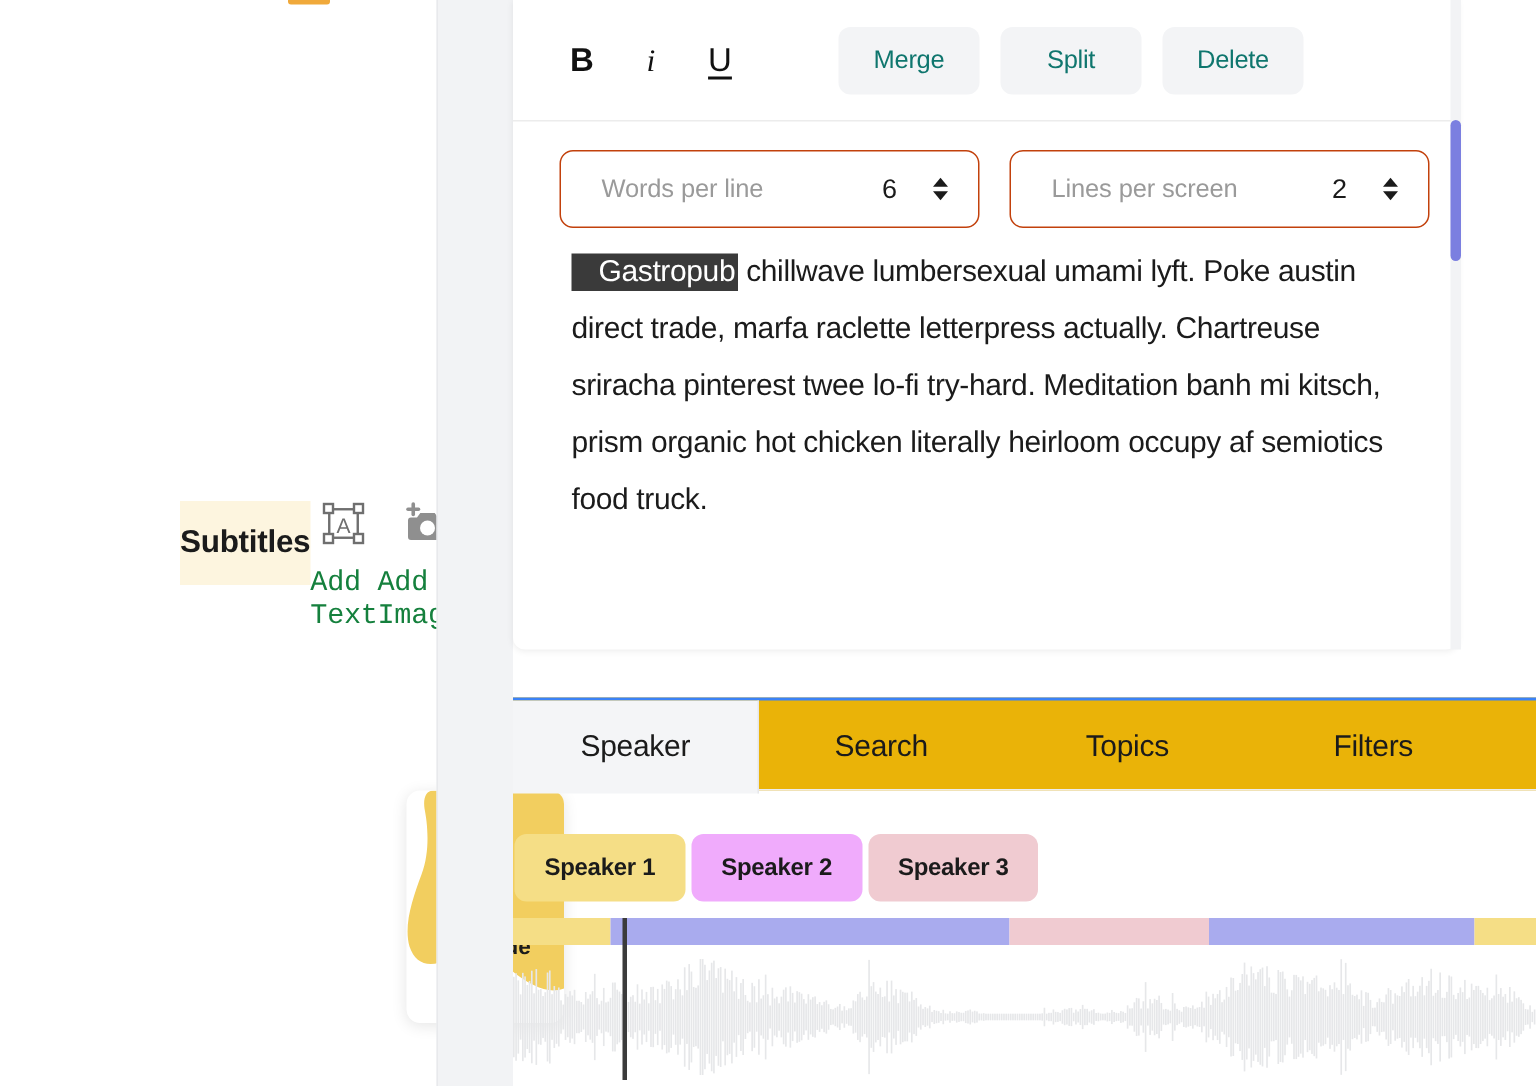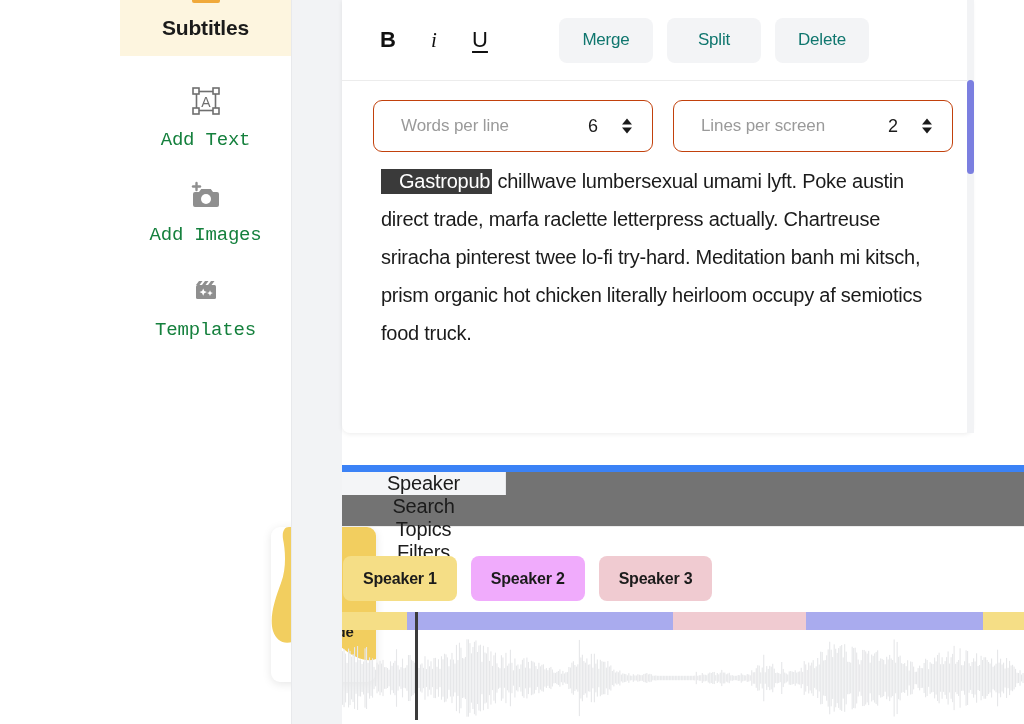--- a/index.html
+++ b/index.html
@@ -12,21 +12,21 @@
     font-family: "Liberation Sans", sans-serif;
     -webkit-font-smoothing: antialiased;
   }
   #app { position: relative; width: 1024px; height: 724px; background: #ffffff; }
 
   
   .sidebar {
     position: absolute; left: 120px; top: 0;
     width: 171px; height: 724px;
     background: #ffffff;
-    display: flex; flex-direction: column; align-items: center;
+    display: flex; flex-direction: row; align-items: center;
   }
   .sidebar-accent {
     position: absolute; left: 50%; top: 0; transform: translateX(-50%);
     width: 28px; height: 3px; background: #F0A93B; border-radius: 0 0 2px 2px;
     z-index: 5;
   }
   .sidebar-title {
     width: 171px; height: 56px;
     background: #FDF5DF;
     display: flex; align-items: center; justify-content: center;
@@ -145,37 +145,36 @@
     position: absolute; left: 625px; top: 80px;
     width: 7px; height: 94px;
     background: #7B7FE0; border-radius: 4px;
     cursor: pointer;
   }
 
   
   .tabs-wrap {
     position: absolute; left: 0; top: 465px;
     width: 682px; height: 62px;
-    background: #737373;
-    border-top: 7px solid #3b82f6;
+    background: #eab308;
+    border-top: 2px solid #3b82f6;
     border-bottom: 1px solid #ECECEC;
     display: flex;
-    flex-direction: column;
   }
   .tab {
     width: 164px; height: 62px;
     display: flex; align-items: center; justify-content: center;
     font-size: 20px; color: #1b1b1b; cursor: pointer;
     letter-spacing: -0.2px;
     border-right: 1px solid transparent;
   }
   .tab.active { background: #F4F5F7; border-right: 1px solid #E6E7EA; }
 
   
-  .chips { position: absolute; left: 0; top: 556px; display: flex; gap: 14px; padding-left: 1px; }
+  .chips { position: absolute; left: 0; top: 556px; display: flex; gap: 4px; padding-left: 1px; }
   .chip {
     height: 45px; padding: 0 20px;
     border-radius: 8px; border: none;
     display: flex; align-items: center; justify-content: center;
     font-size: 16px; font-weight: bold; color: #1b1b1b; cursor: pointer;
     font-family: "Liberation Sans", sans-serif;
     letter-spacing: -0.2px;
   }
 
   

